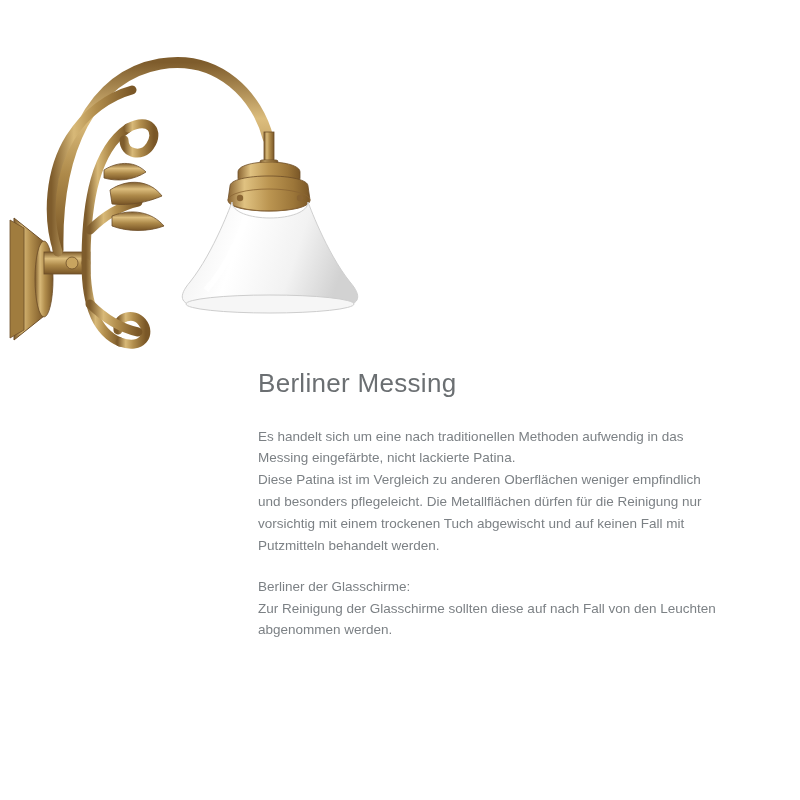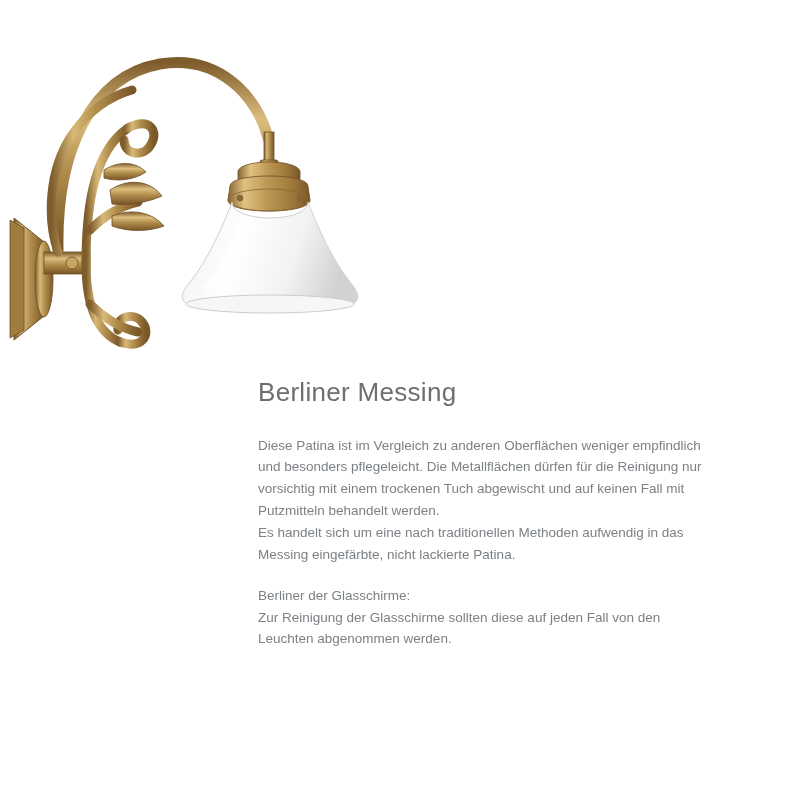--- a/index.html
+++ b/index.html
@@ -29,21 +29,21 @@
     height: 330px;
   }
   .product-image svg {
     display: block;
   }
 
   
   .text-block {
     position: absolute;
     left: 258px;
-    top: 378px;
+    top: 369px;
     width: 460px;
   }
   .product-title {
     font-size: 26px;
     font-weight: normal;
     color: #6b6f72;
     letter-spacing: 0.3px;
     margin: 0 0 28px 0;
     line-height: 1.1;
   }
@@ -145,21 +145,21 @@
         <path d="M232 182 C232 182 214 232 190 262 C178 276 180 284 196 286 L344 286 C360 284 362 276 350 262 C326 232 308 182 308 182 C308 192 290 198 270 198 C250 198 232 192 232 182 Z" fill="url(#glassG)" stroke="#cfcfcf" stroke-width="1"></path>
         <ellipse cx="270" cy="284" rx="84" ry="9" fill="#f6f6f6" stroke="#cdcdcd" stroke-width="1"></ellipse>
         <path d="M246 196 C236 228 222 252 206 270" fill="none" stroke="#ffffff" stroke-width="6" opacity="0.8"></path>
       </g>
     </svg>
   </div>
 
   <div class="text-block">
     <h1 class="product-title">Berliner Messing</h1>
     <div class="body-text">
+      <p class="para">Es handelt sich um eine nach traditionellen Methoden aufwendig in das Messing eingefärbte, nicht lackierte Patina.</p>
       <p class="para">Diese Patina ist im Vergleich zu anderen Oberflächen weniger empfindlich und besonders pflegeleicht. Die Metallflächen dürfen für die Reinigung nur vorsichtig mit einem trockenen Tuch abgewischt und auf keinen Fall mit Putzmitteln behandelt werden.</p>
-      <p class="para">Es handelt sich um eine nach traditionellen Methoden aufwendig in das Messing eingefärbte, nicht lackierte Patina.</p>
       <div class="spacer"></div>
       <p class="para">Berliner der Glasschirme:</p>
-      <p class="para">Zur Reinigung der Glasschirme sollten diese auf jeden Fall von den Leuchten abgenommen werden.</p>
+      <p class="para">Zur Reinigung der Glasschirme sollten diese auf nach Fall von den Leuchten abgenommen werden.</p>
     </div>
   </div>
 
 </div>
 
 </body></html>

